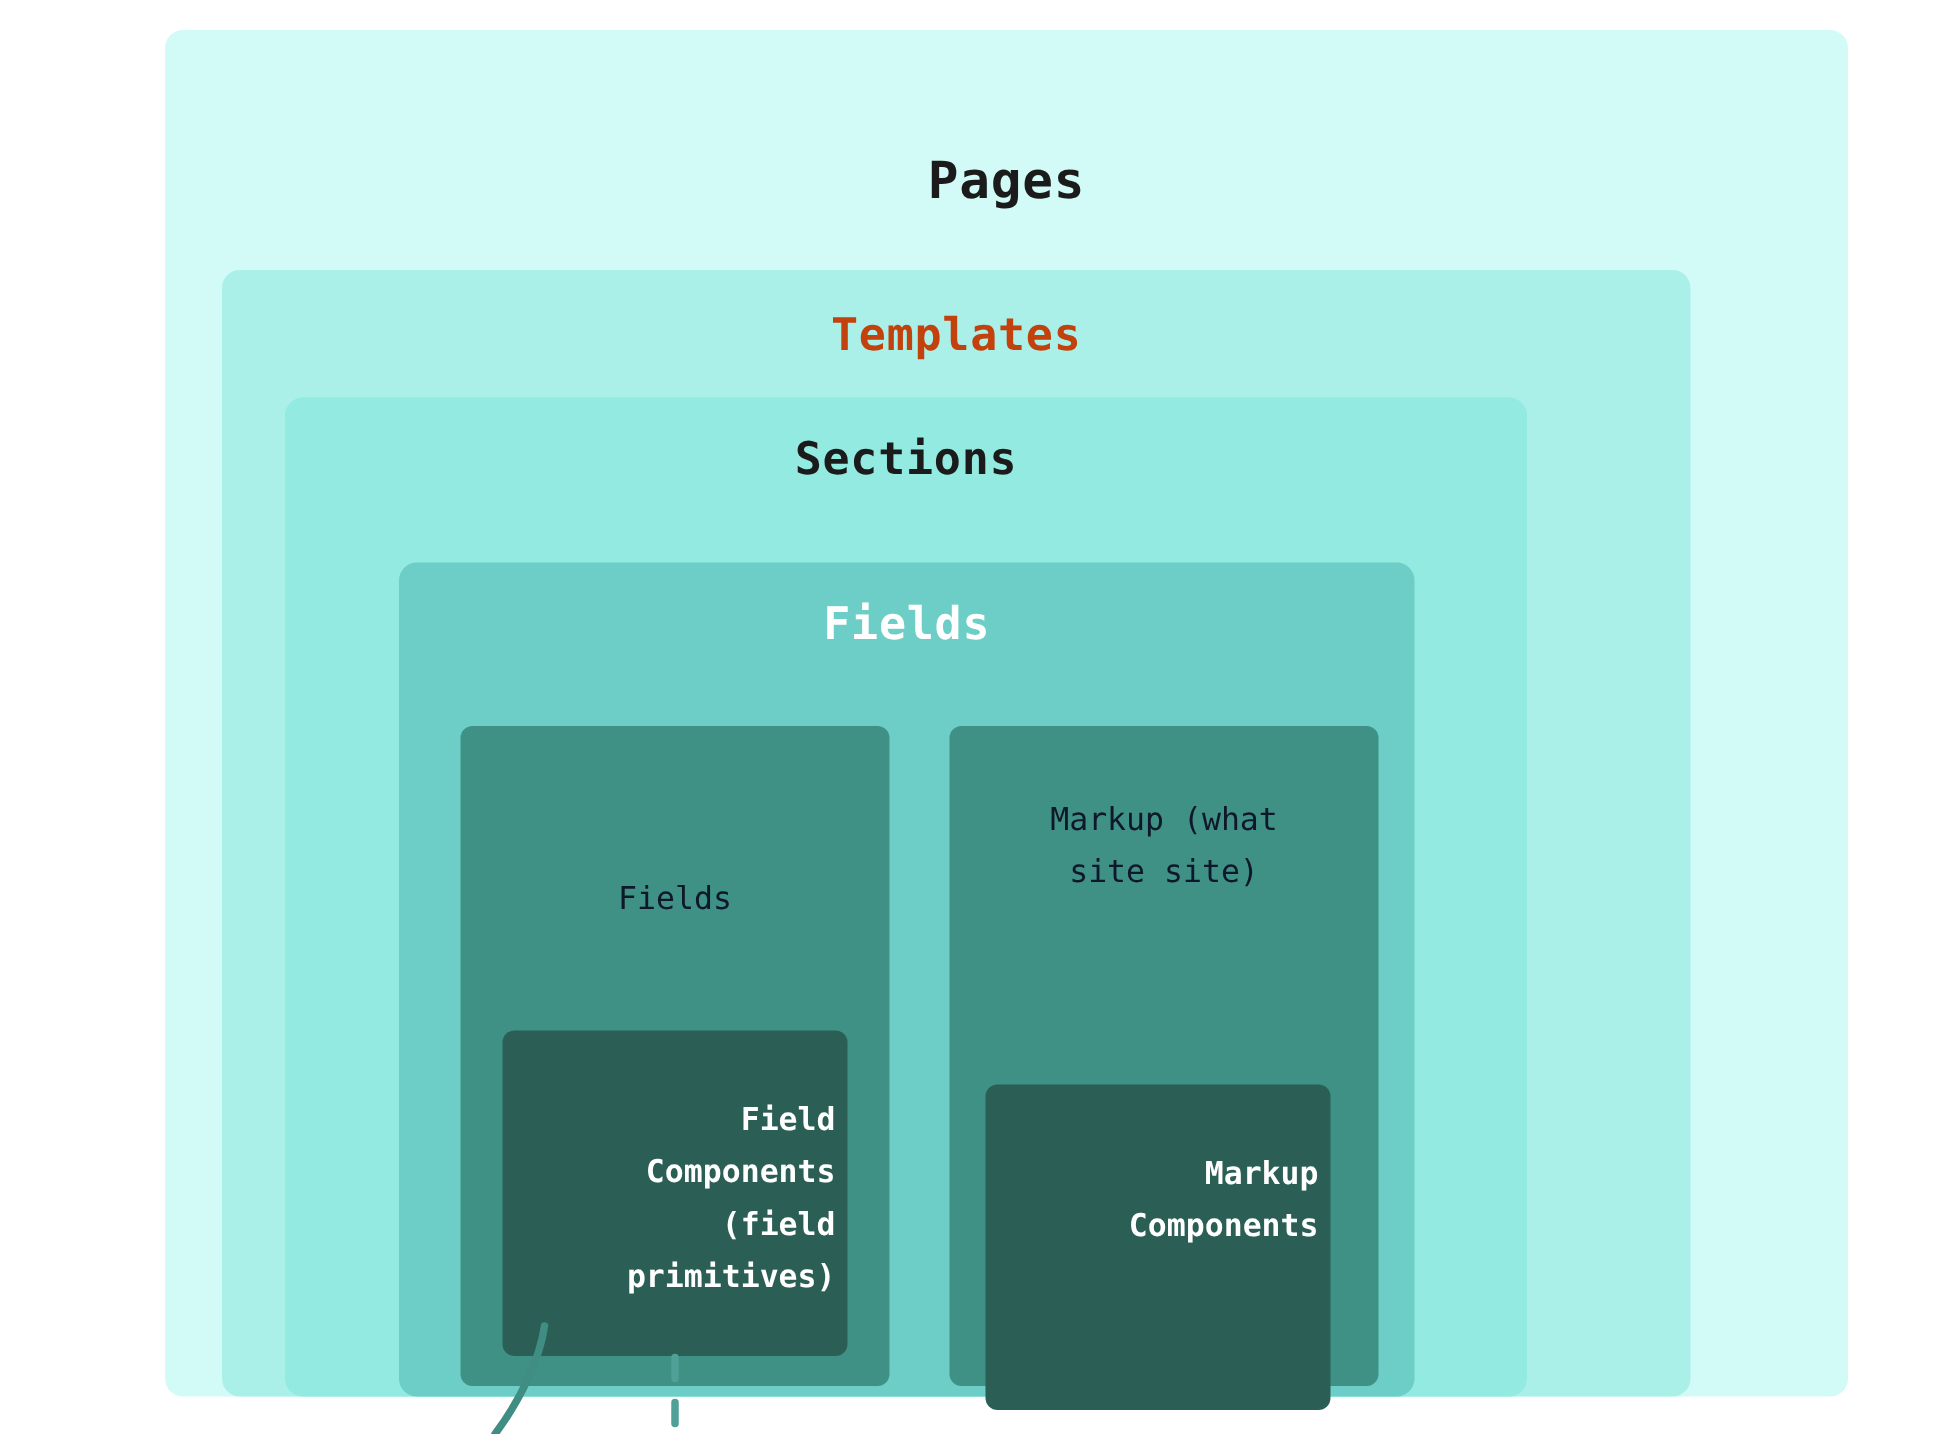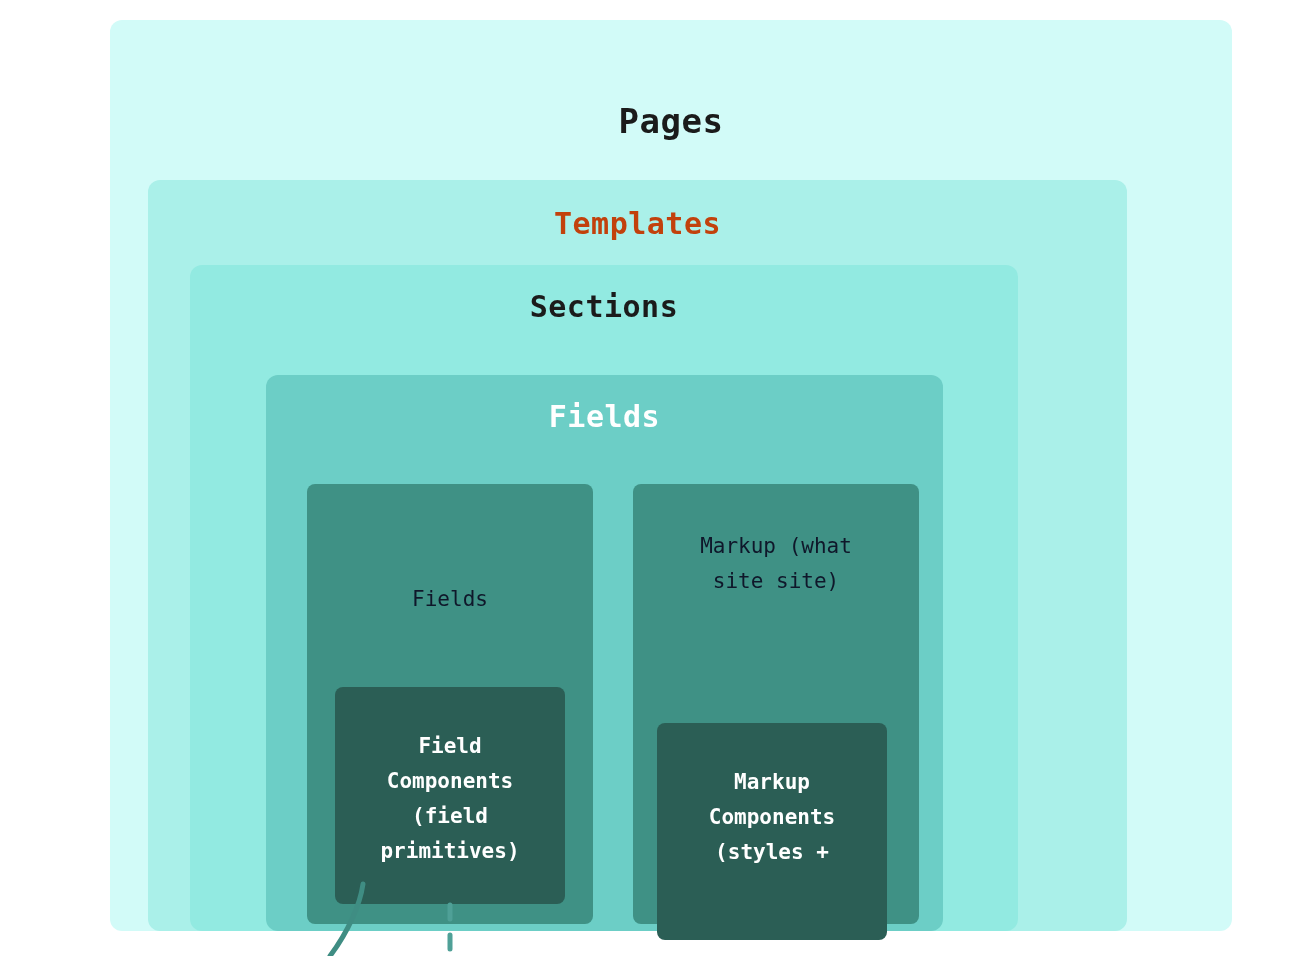--- a/index.html
+++ b/index.html
@@ -108,21 +108,21 @@
     top: 203px;
     height: 217px;
   }
   .comp-fields { left: 28px; width: 230px; }
   .comp-markup { left: 24px; width: 230px; margin-top: 36px; }
 
   .comp-label {
     position: absolute;
     left: 8px;
     right: 8px;
-    text-align: center;
+    text-align: right;
     color: #ffffff;
     font-size: 21px;
     font-weight: bold;
     line-height: 35px;
   }
   .comp-label-fields { top: 42px; }
   .comp-label-markup { top: 42px; }
 
   
   #connectors {
@@ -167,21 +167,20 @@
           <div class="col-box col-markup">
             <div class="col-label col-label-markup">
               <div>Markup (what</div>
               <div>site site)</div>
             </div>
 
             <div class="comp-box comp-markup">
               <div class="comp-label comp-label-markup">
                 <div>Markup</div>
                 <div>Components</div>
-                <div>(styles +</div>
               </div>
             </div>
           </div>
 
         </div>
       </div>
     </div>
   </div>
 
   <svg id="connectors" viewBox="0 0 1294 956">

